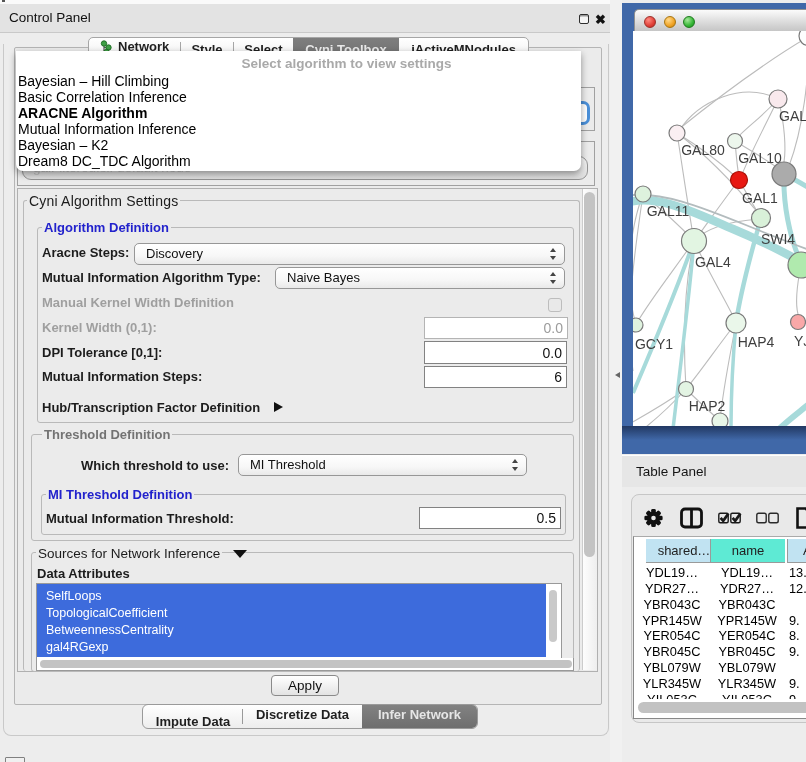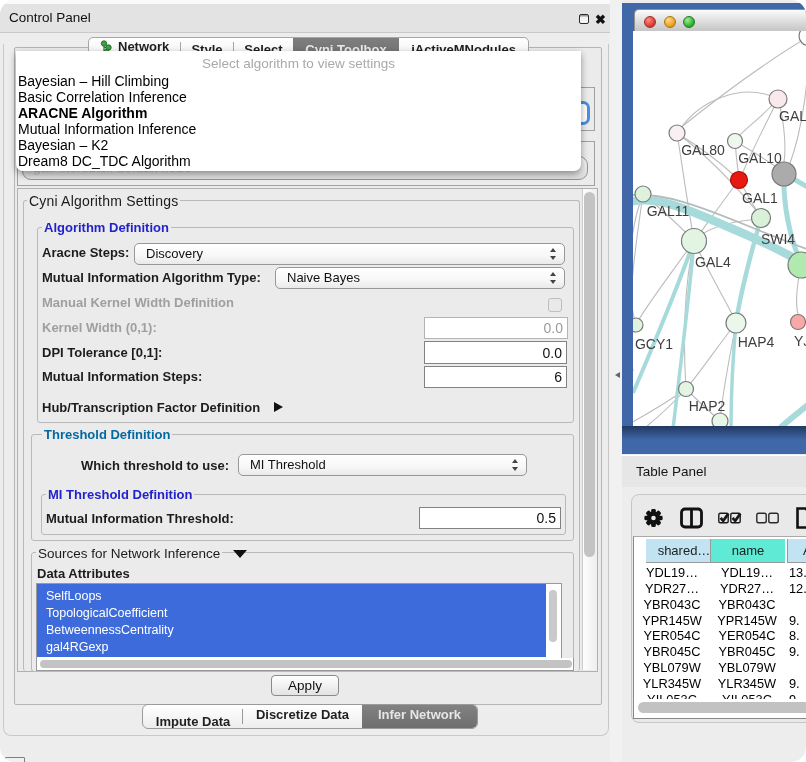--- a/index.html
+++ b/index.html
@@ -1,17 +1,17 @@
 <!DOCTYPE html>
 <html><head>
 <meta charset="utf-8">
 <style>
 html,body{margin:0;padding:0;}
 #root{position:relative;width:806px;height:762px;background:#ededed;overflow:hidden;
-  font-family:"Liberation Sans",sans-serif;border-radius:15px;}
+  font-family:"Liberation Sans",sans-serif;}
 .a{position:absolute;}
 .lbl{position:absolute;font-size:13px;font-weight:bold;color:#1c1c1c;white-space:nowrap;}
 .glbl{position:absolute;font-size:13px;font-weight:bold;color:#9f9f9f;white-space:nowrap;}
 .combo{position:absolute;background:linear-gradient(#ffffff,#f7f7f7 60%,#e9e9e9);border:1px solid #979797;border-radius:5px;
   font-size:13px;color:#111;}
 .combo .tx{position:absolute;left:11px;top:46%;transform:translateY(-50%);white-space:nowrap;}
 .spin{position:absolute;right:7px;top:50%;transform:translateY(-50%);width:7px;height:12px;}
 .spin:before{content:"";position:absolute;left:0;top:0;border-left:3.5px solid transparent;
   border-right:3.5px solid transparent;border-bottom:4.5px solid #444;}
 .spin:after{content:"";position:absolute;left:0;bottom:0;border-left:3.5px solid transparent;
@@ -83,21 +83,21 @@
 
 <div class="lbl" style="left:42px;top:369px;">Mutual Information Steps:</div>
 <div class="field" style="left:424px;top:366px;width:141px;height:20px;">
       <span class="v">6</span>
     </div>
 
 <div class="lbl" style="left:42px;top:400px;">Hub/Transcription Factor Definition</div>
 <div class="a" style="left:274px;top:402px;width:0;height:0;border-top:5.5px solid transparent;border-bottom:5.5px solid transparent;border-left:9px solid #111;"></div>
 
 <div class="grp" style="left:31px;top:434px;width:541px;height:105px;"></div>
-<div class="gtit" style="left:42px;top:427px;color:#0369a1;font-weight:bold;">Threshold Definition</div>
+<div class="gtit" style="left:42px;top:427px;color:#737373;font-weight:bold;">Threshold Definition</div>
 
 <div class="lbl" style="left:81px;top:458px;">Which threshold to use:</div>
 <div class="combo" style="left:238px;top:454px;width:287px;height:20px;">
       <span class="tx">MI Threshold</span>
       <span class="spin"></span>
     </div>
 
 <div class="grp" style="left:41px;top:494px;width:523px;height:39px;"></div>
 <div class="gtit" style="left:46px;top:487px;color:#2222cc;font-weight:bold;">MI Threshold Definition</div>
 
@@ -142,21 +142,21 @@
   <div style="position:absolute;left:310px;top:0;width:129px;height:23px;text-align:center;line-height:23px;font-size:13px;font-weight:bold;color:#1f1f1f;">jActiveMNodules</div>
   <svg style="position:absolute;left:9px;top:0px;" width="16" height="18" viewBox="0 0 16 18">
     <path d="M6 5.5 L6 14 M6 9.5 L10.5 9.5" stroke="#555" stroke-width="1.2" fill="none"></path>
     <circle cx="6" cy="5.5" r="2.7" fill="#3fa045" stroke="#1d6b23" stroke-width="0.9"></circle>
     <circle cx="10.5" cy="9.5" r="2.7" fill="#3fa045" stroke="#1d6b23" stroke-width="0.9"></circle>
     <circle cx="8.5" cy="14" r="2.7" fill="#3fa045" stroke="#1d6b23" stroke-width="0.9"></circle>
   </svg>
 </div>
 
 <div class="a" style="left:16px;top:51px;width:565px;height:120px;background:#fff;border-radius:0 0 7px 7px;box-shadow:0 3px 7px rgba(0,0,0,0.4);"></div>
-<div class="a" style="left:16px;top:56px;width:565px;text-align:center;font-size:13.5px;font-weight:normal;color:#a9a9a9;">Select algorithm to view settings</div>
+<div class="a" style="left:16px;top:56px;width:565px;text-align:center;font-size:13.5px;font-weight:bold;color:#a9a9a9;padding-left:48px;">Select algorithm to view settings</div>
 <div class="a" style="left:18px;top:73px;font-size:14px;color:#000;line-height:16px;">Bayesian – Hill Climbing<br>Basic Correlation Inference<br><b>ARACNE Algorithm</b><br>Mutual Information Inference<br>Bayesian – K2<br>Dream8 DC_TDC Algorithm</div>
 
 <div class="a" style="left:610px;top:0;width:12px;height:762px;background:#f1f1f1;"></div>
 <div class="a" style="left:615px;top:372px;width:0;height:0;border-top:3.5px solid transparent;border-bottom:3.5px solid transparent;border-right:5px solid #666;"></div>
 
 <div class="a" style="left:622px;top:3px;width:184px;height:451px;background:#4068a8;"></div>
 
 <div class="a" style="left:634px;top:9px;width:172px;height:22px;background:linear-gradient(#fbfbfb,#d0d0d0 75%,#c4c4c4);border:1px solid #909090;border-right:none;border-radius:5px 0 0 0;"></div>
 <div class="a" style="left:644px;top:16px;width:10px;height:10px;border-radius:50%;background:radial-gradient(circle at 35% 30%,#ff8a80,#e04038 60%,#b02820);border:0.5px solid #9c2f28;"></div>
 <div class="a" style="left:664px;top:16px;width:10px;height:10px;border-radius:50%;background:radial-gradient(circle at 35% 30%,#ffd98a,#f0a325 60%,#c07c10);border:0.5px solid #a8750f;"></div>

